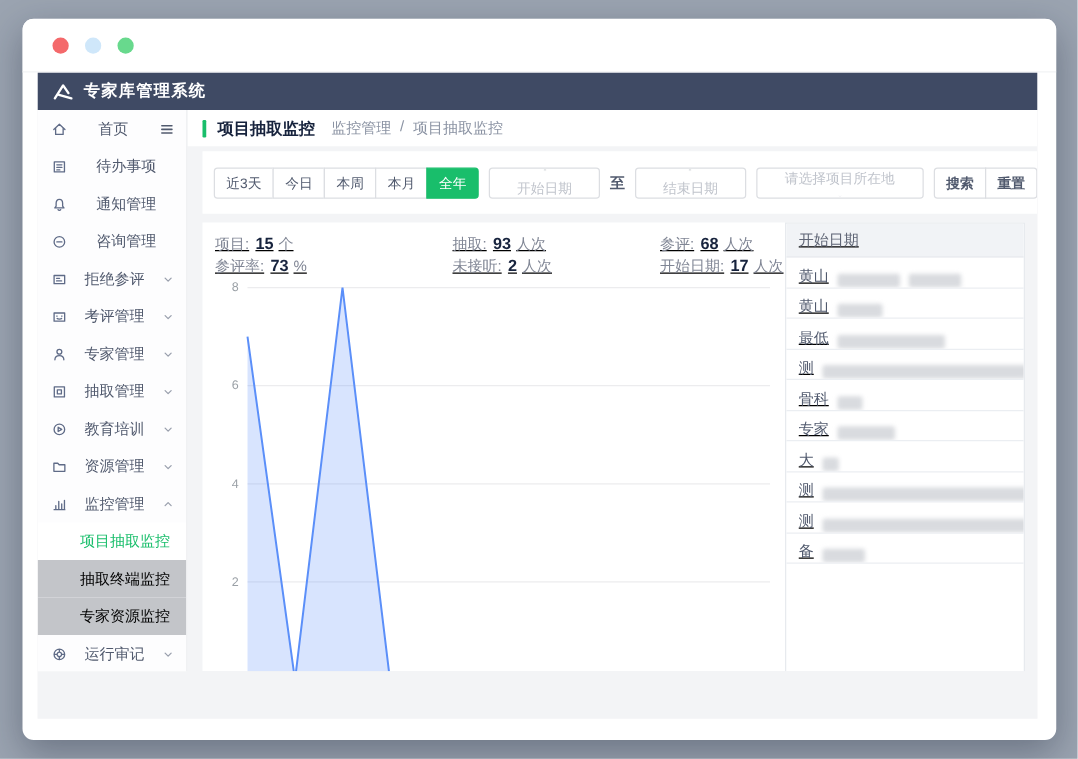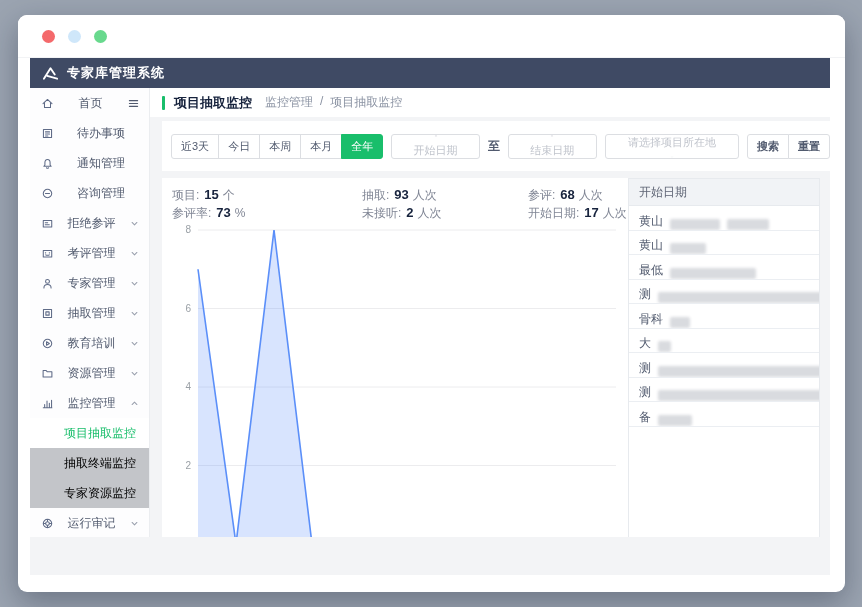--- a/index.html
+++ b/index.html
@@ -37,21 +37,21 @@
   .btn-group { display:flex; }
   .qbtn { height:25px; padding:0 9px; font-size:11px; color:#515a6e; background:#fff; border:1px solid #dcdee2; display:flex; align-items:center; margin-left:-1px; cursor:pointer; white-space:nowrap; }
   .btn-group .qbtn:first-child { margin-left:0; border-radius:3px 0 0 3px; }
   .btn-group .qbtn:last-child { border-radius:0 3px 3px 0; }
   .qbtn.active { background:#19be6b; border-color:#19be6b; color:#fff; }
   .f-input { height:25px; border:1px solid #dcdee2; border-radius:3px; background:#fff; display:flex; align-items:center; gap:6px; padding:0 8px; font-size:11px; color:#c0c4cc; cursor:text;flex-direction:column; }
   .f-date { width:96px; }
   .f-select { width:146px; justify-content:space-between; cursor:pointer; }
   .to-label { font-size:12px; font-weight:bold; color:#515a6e; }
 
-  .cards-row { display:flex; margin-top:7px; align-items:flex-start; }
+  .cards-row { display:flex; margin-top:7px; align-items:flex-start;text-decoration:underline; }
   .chart-card { width:466px; height:388px; background:#fff; padding:8px 0 0 10px; overflow:hidden; }
   .stats { display:flex; }
   .stat-col { font-size:12px; line-height:18px; }
   .stat-col:nth-child(1){ width:190px; } .stat-col:nth-child(2){ width:166px; }
   .stat-label { color:#808695; margin-right:5px; }
   .stat-value { color:#17233d; font-weight:bold; font-size:13px; margin-right:4px; }
   .stat-unit { color:#808695; }
 
   .table-card { width:192px; height:372px; background:#fff; border:1px solid #e7eaee; overflow:hidden; }
   .t-header { height:27px; background:#f1f3f6; border-bottom:1px solid #e7eaee; display:flex; align-items:center; padding:0 10px; font-size:12px; color:#5f6575; }
@@ -296,20 +296,24 @@
                   </div>
                   <div class="t-row">
                     <span>测</span>
                     <span class="redact" style="width: 250px;"></span>
                   </div>
                   <div class="t-row">
                     <span>骨科</span>
                     <span class="redact" style="width: 20px;"></span>
                   </div>
                   <div class="t-row">
+                    <span>专家</span>
+                    <span class="redact" style="width: 46px;"></span>
+                  </div>
+                  <div class="t-row">
                     <span>大</span>
                     <span class="redact" style="width: 13px;"></span>
                   </div>
                   <div class="t-row">
                     <span>测</span>
                     <span class="redact" style="width: 258px;"></span>
                   </div>
                   <div class="t-row">
                     <span>测</span>
                     <span class="redact" style="width: 250px;"></span>

